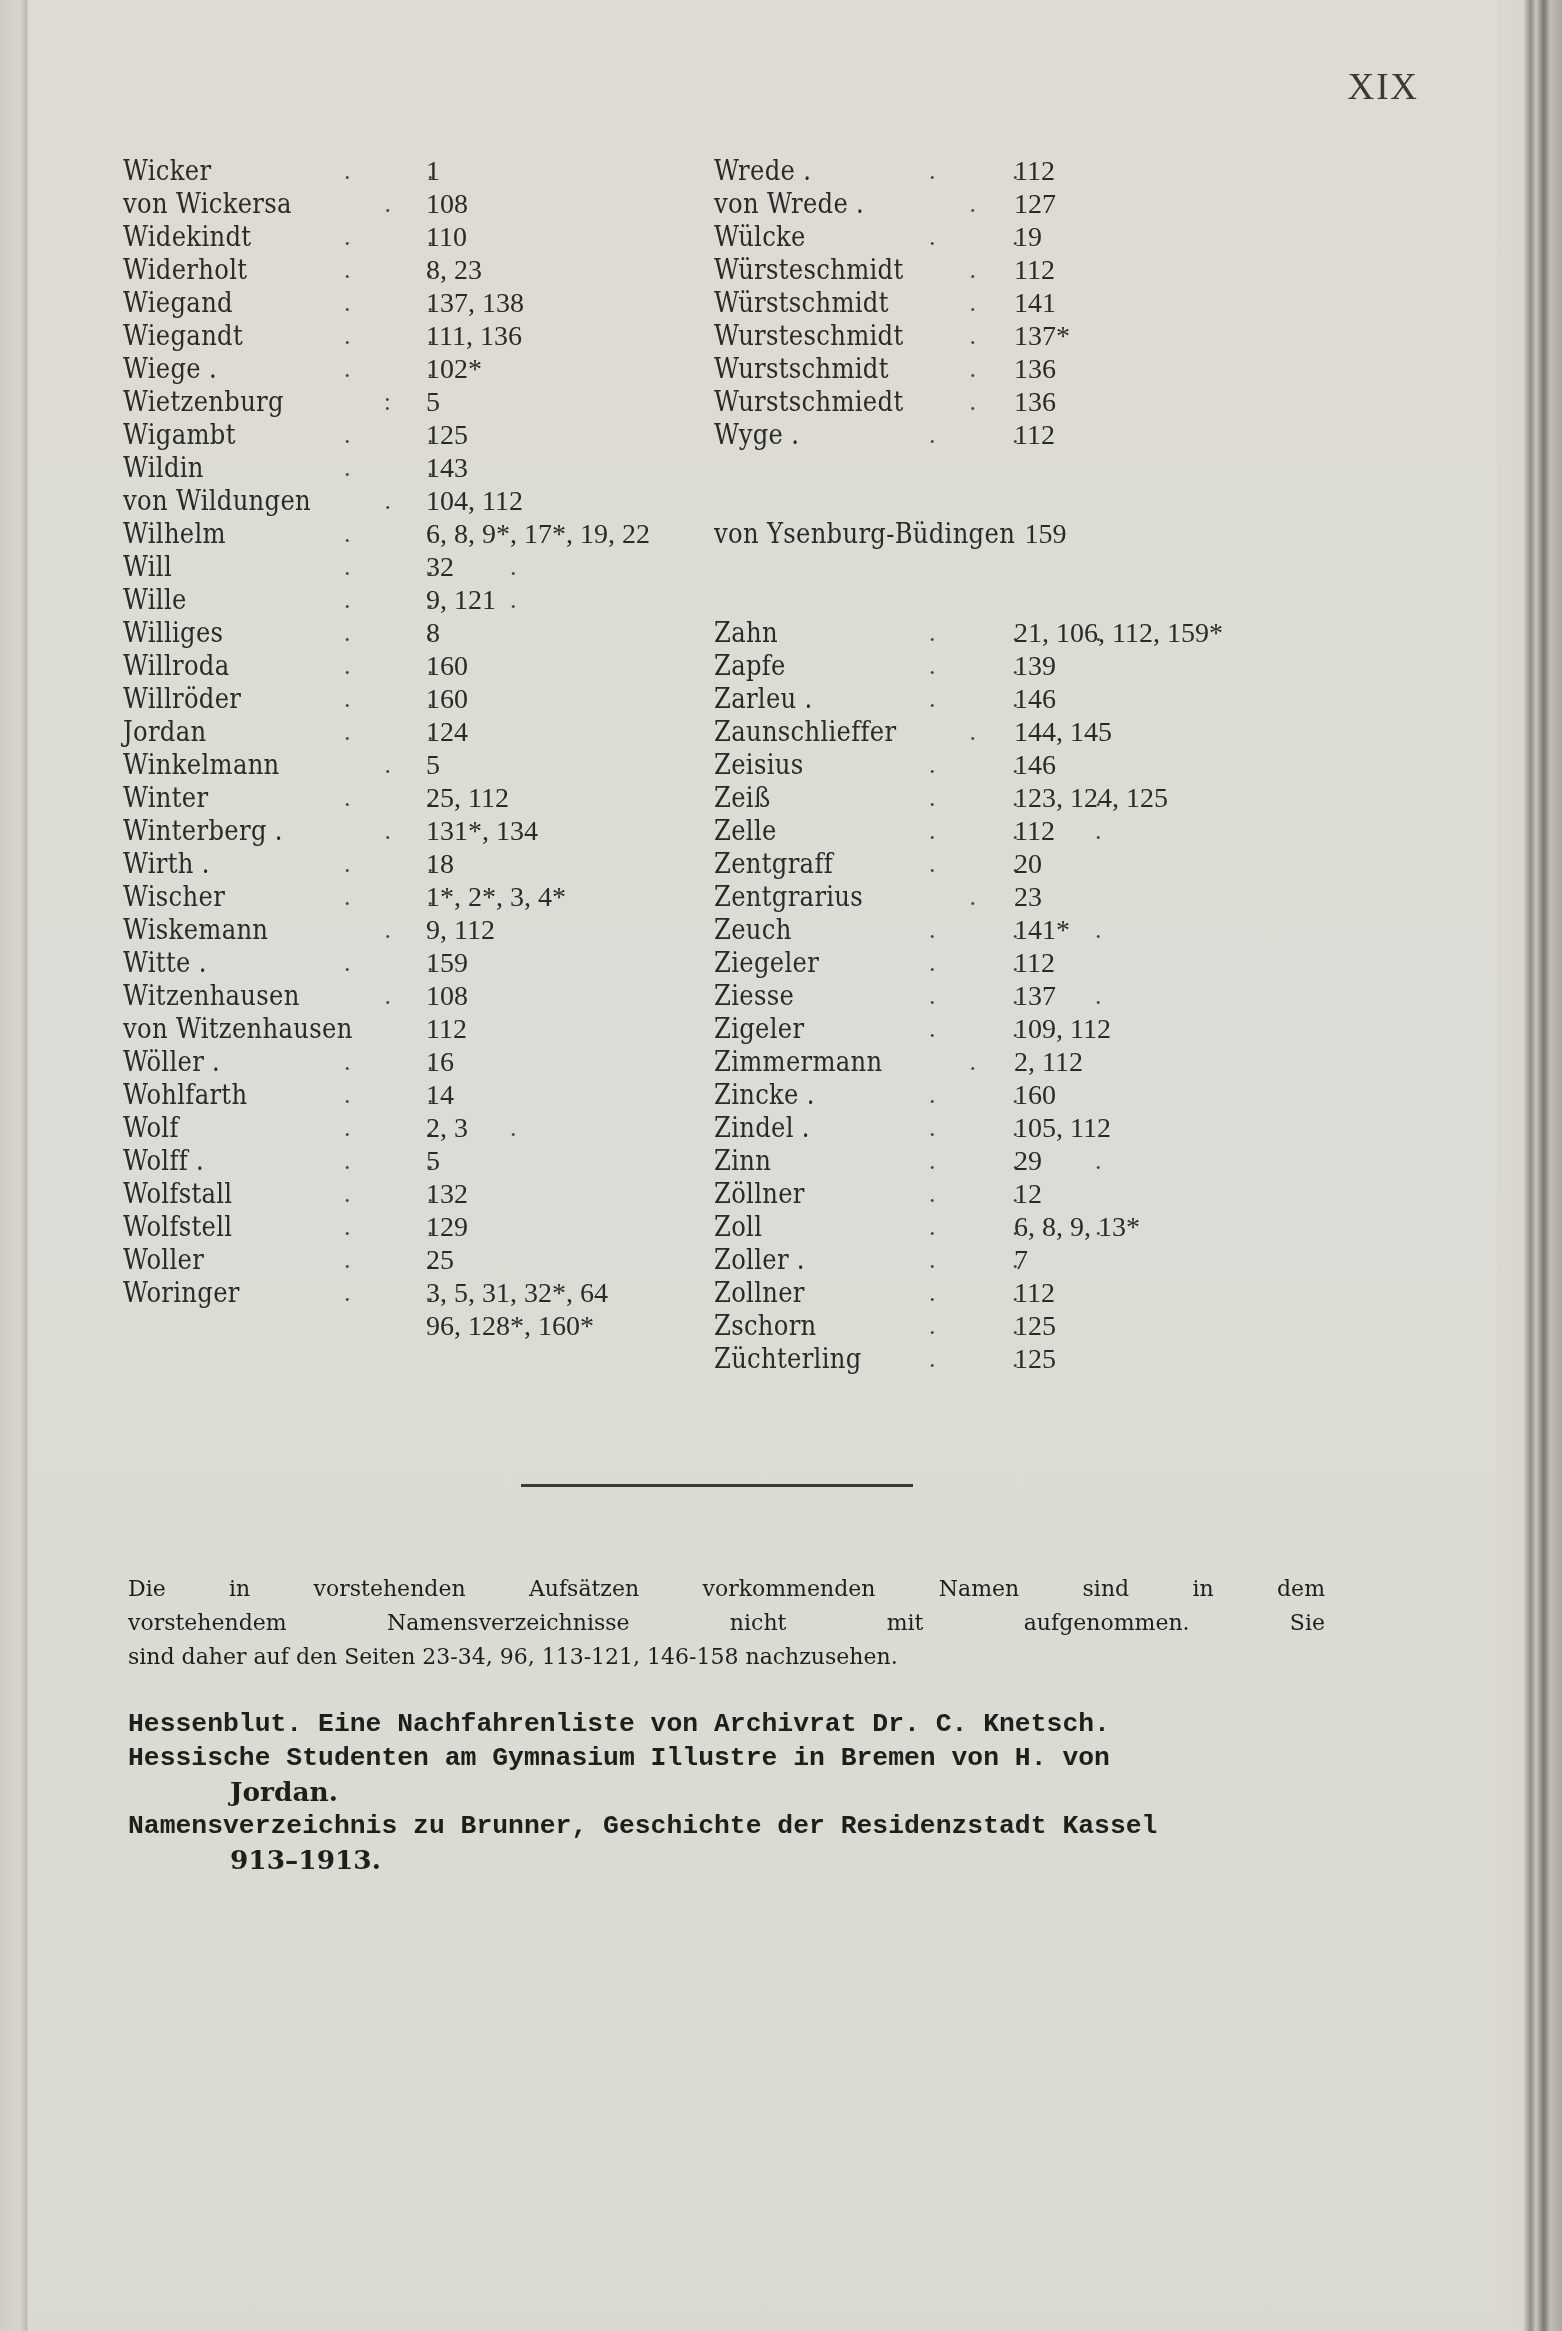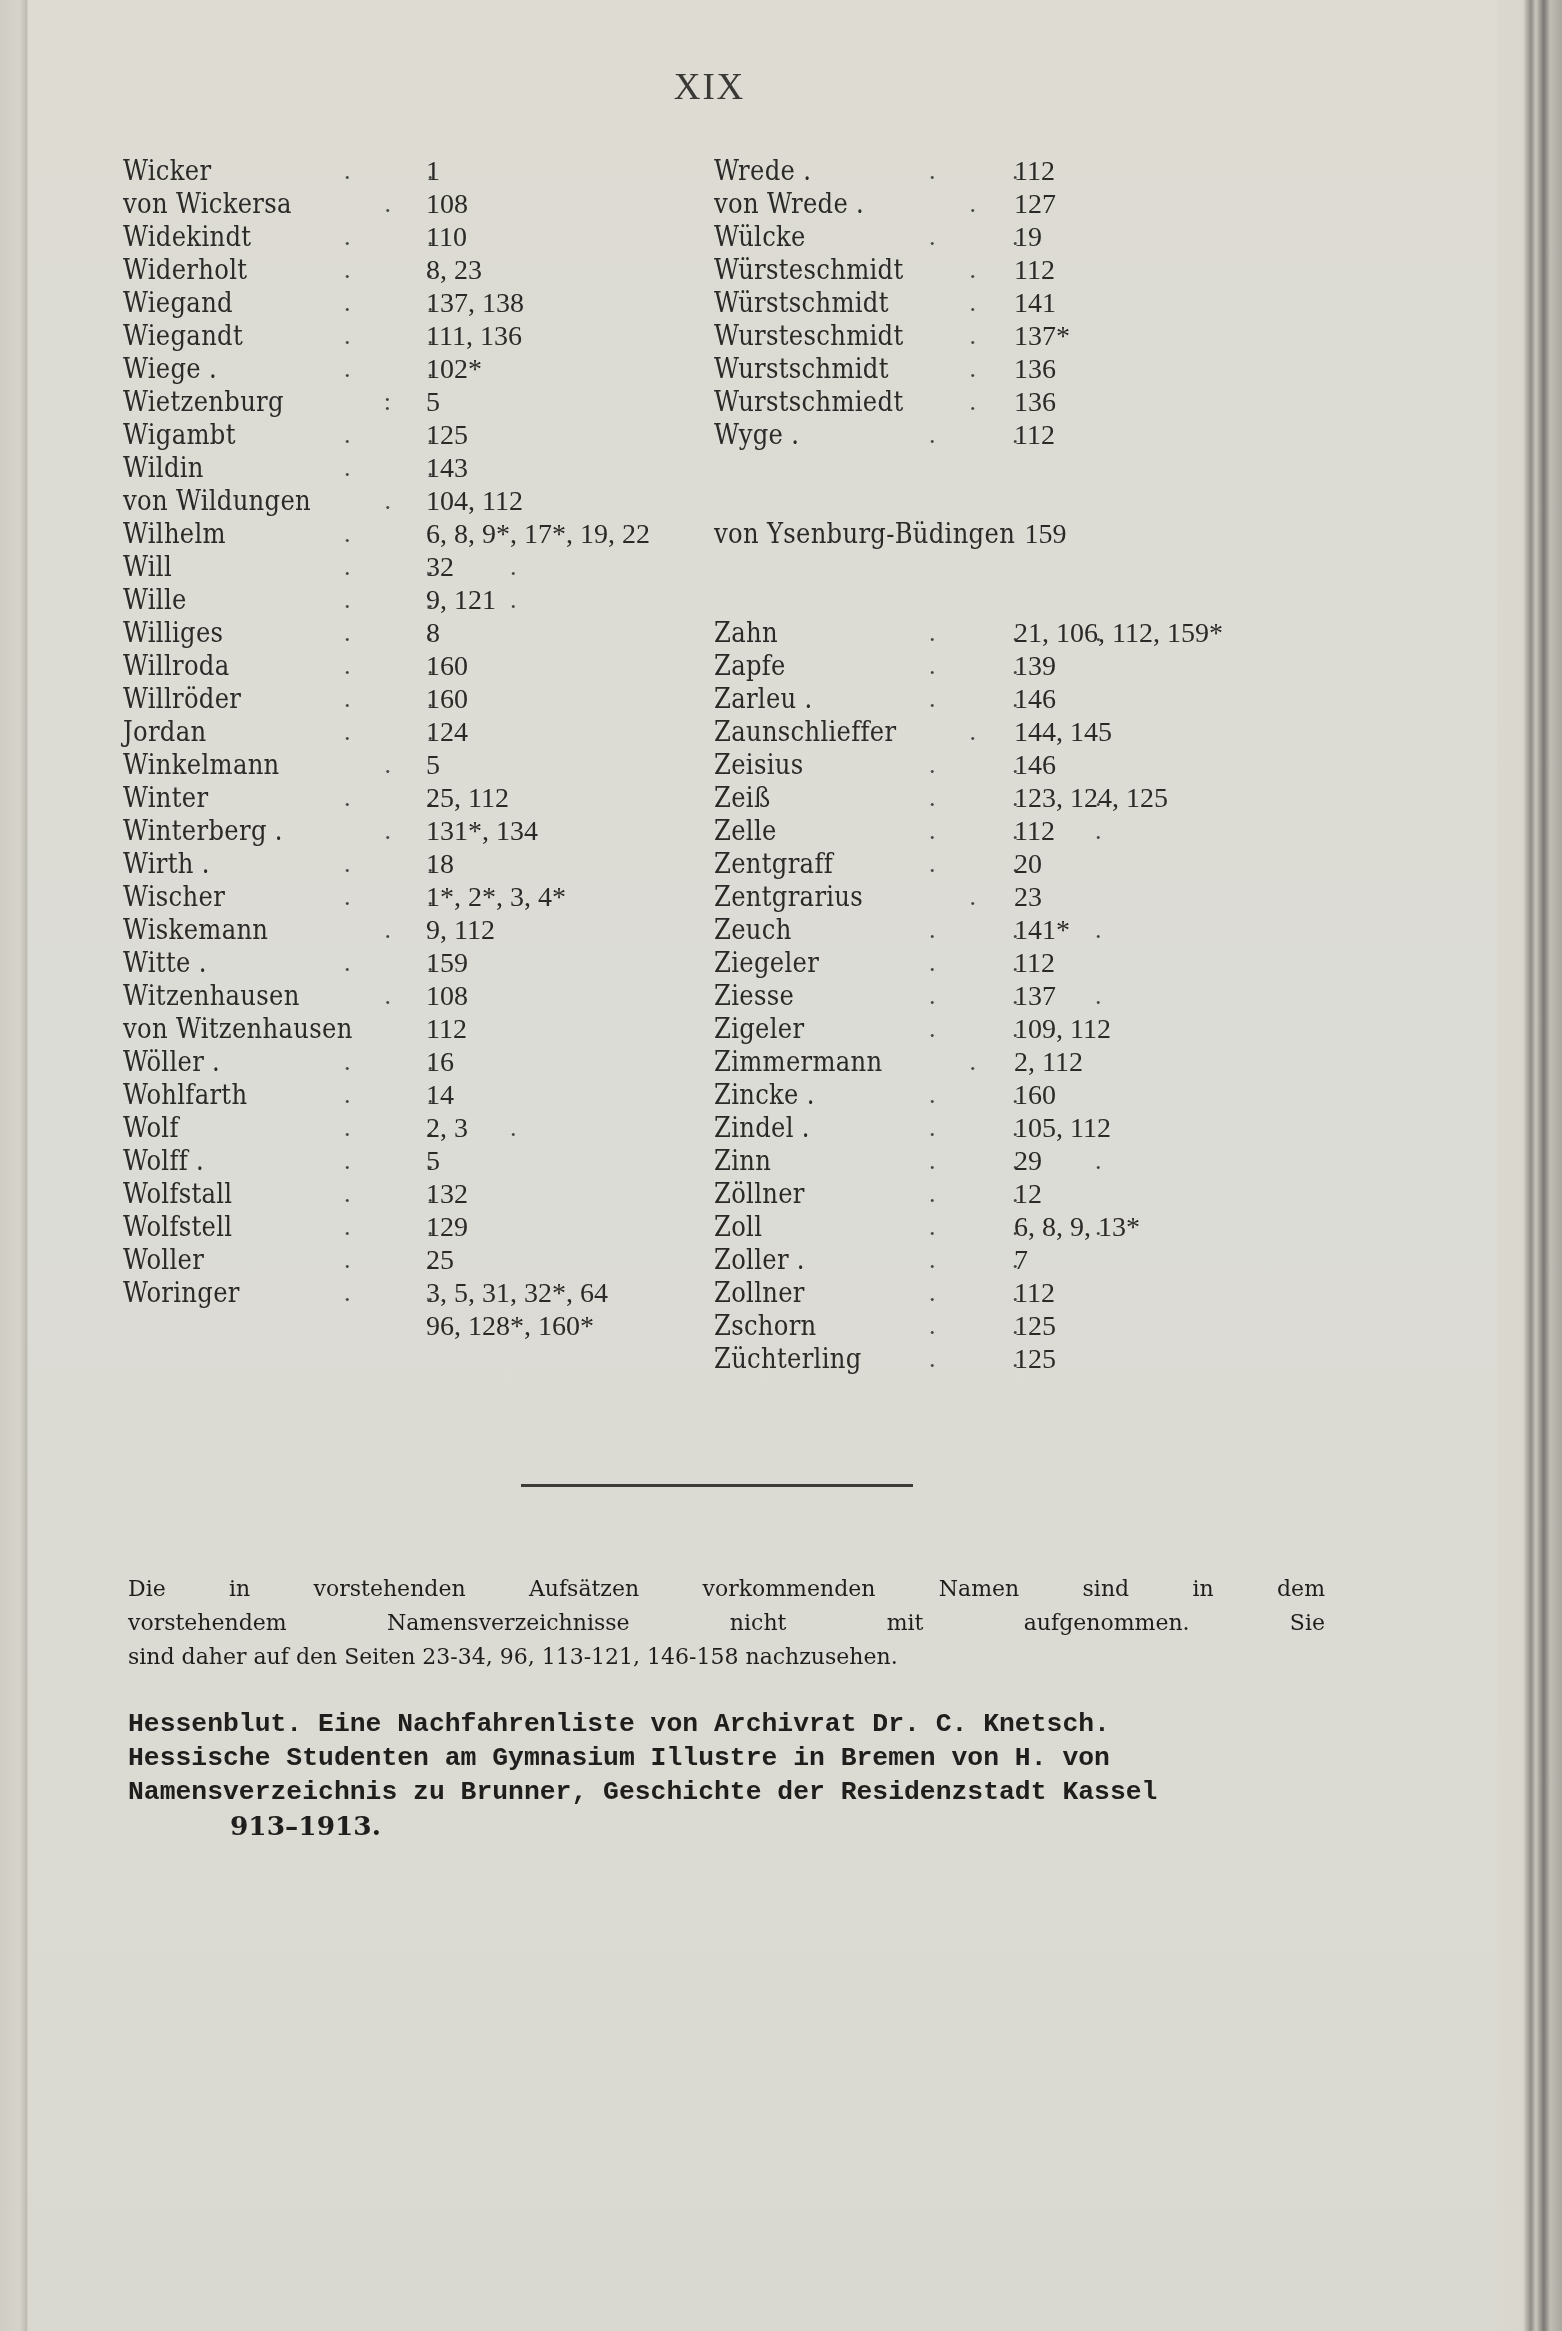--- a/index.html
+++ b/index.html
@@ -15,21 +15,21 @@
   }
   .left-edge {
     position: absolute; left: 0; top: 0; width: 28px; height: 2332px;
     background: linear-gradient(90deg, #cfcdc4 0%, #d6d4cb 70%, #bdbbb2 95%, #d9d7ce 100%);
   }
   .gutter {
     position: absolute; right: 0; top: 0; width: 65px; height: 2332px;
     background: linear-gradient(90deg, #dad8cf 0%, #d8d6cd 40%, #8f8d87 52%, #c9c7be 60%, #7a7873 72%, #bfbdb4 82%, #a9a79f 100%);
   }
   .folio {
-    position: absolute; left: 0; width: 1419px; top: 65px; text-align: center;
+    position: absolute; left: 0; width: 1419px; top: 65px; text-align: right;
     font-family: "Liberation Serif", serif; font-size: 37px; letter-spacing: 1.9px;
     color: #3a3936;
   }
   .col { position: absolute; top: 154px; }
   .col.left  { left: 123px; width: 594px; }
   .col.right { left: 714px; width: 668px; }
   .row {
     position: relative; height: 33px; line-height: 33px; white-space: nowrap;
     font-size: 27px;
   }
@@ -439,17 +439,18 @@
 
   <div class="note">
     <span class="line">Die in vorstehenden Aufsätzen vorkommenden Namen sind in dem</span>
     <span class="line">vorstehendem Namensverzeichnisse nicht mit aufgenommen. Sie</span>
     <span class="line" style="text-align-last:left">sind daher auf den Seiten 23-34, 96, 113-121, 146-158 nachzusehen.</span>
   </div>
 
   <div class="biblio">
     <span class="entry">Hessenblut. Eine Nachfahrenliste von Archivrat Dr. C. Knetsch.</span>
     <span class="entry">Hessische Studenten am Gymnasium Illustre in Bremen von H. von</span>
+    <span class="cont">Jordan.</span>
     <span class="entry">Namensverzeichnis zu Brunner, Geschichte der Residenzstadt Kassel</span>
     <span class="cont">913–1913.</span>
   </div>
 </div>
 
 
 </body></html>

